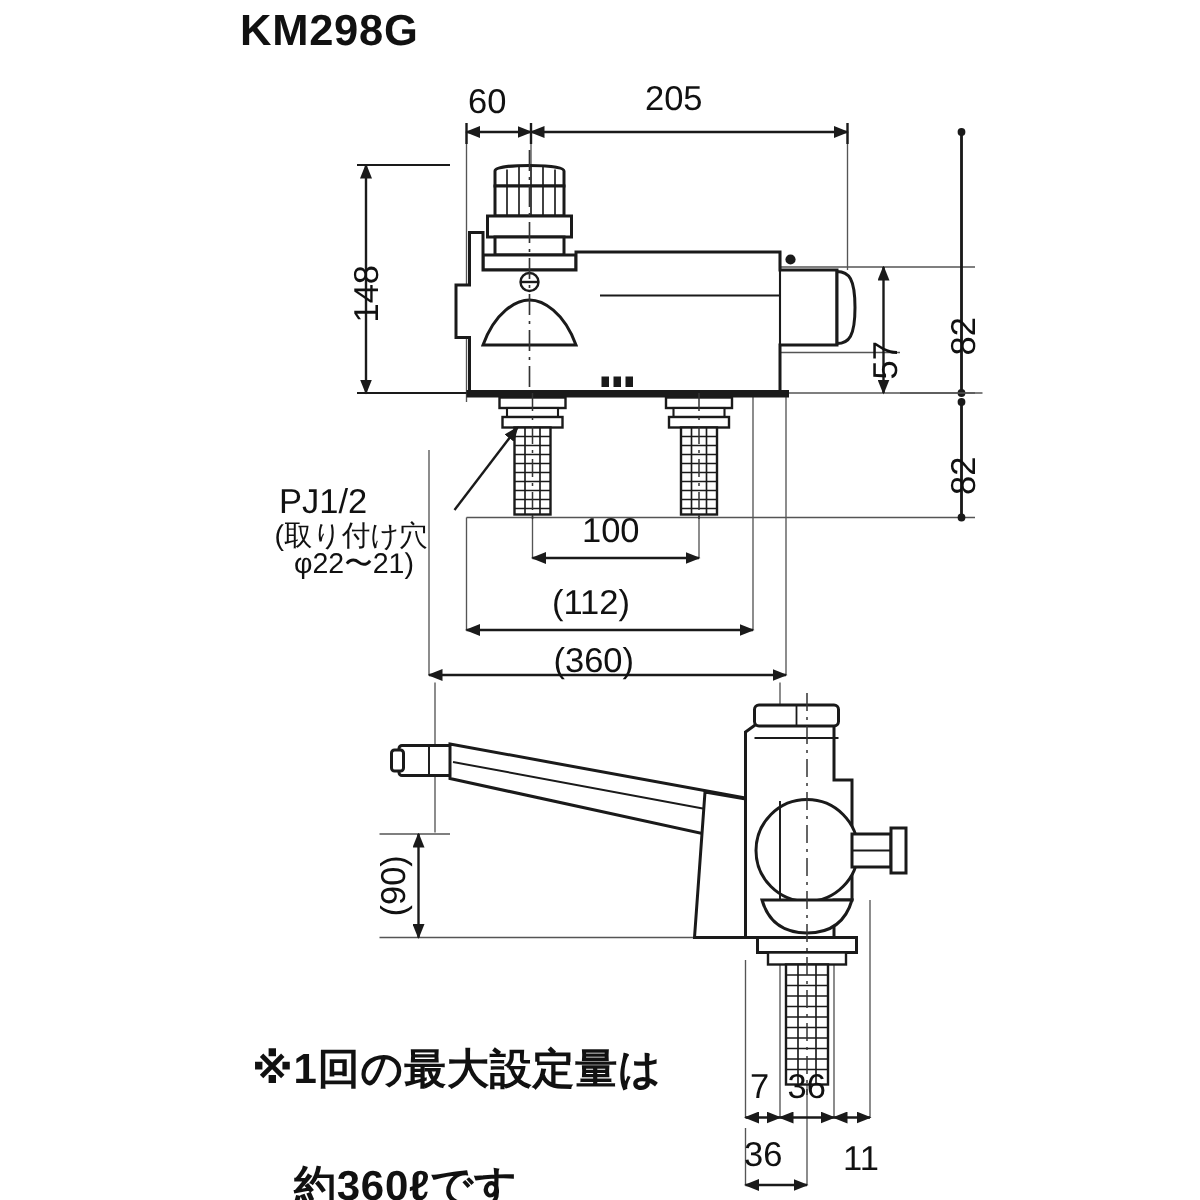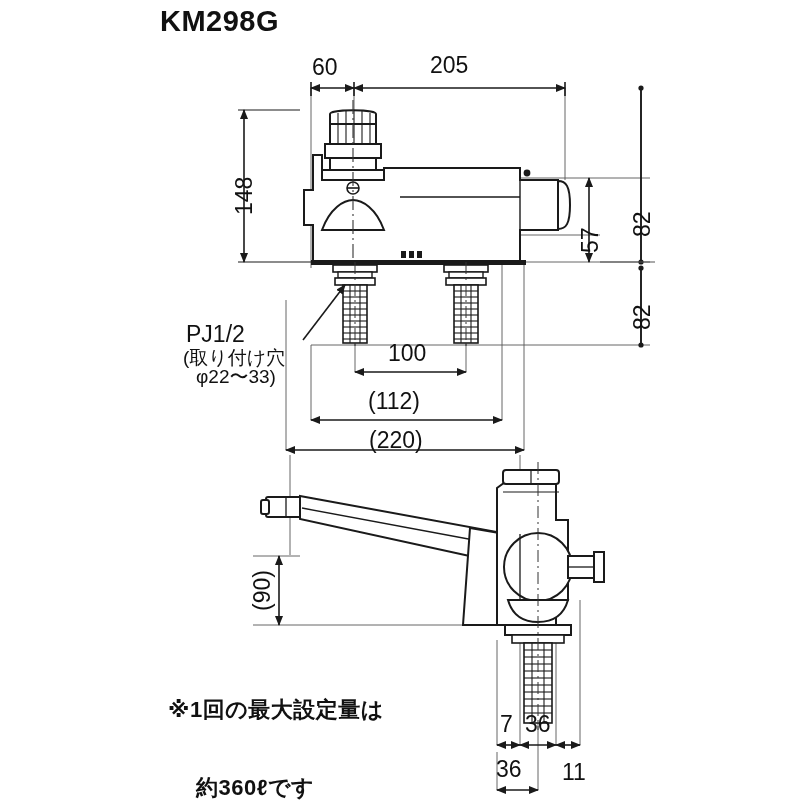--- a/index.html
+++ b/index.html
@@ -13,21 +13,21 @@
 
   svg.sheet{position:absolute;top:0;left:0;width:800px;height:800px;}
 
   
   .txt{position:absolute;white-space:pre;line-height:1.05;color:#111;}
   .title{
     font-size:29px;font-weight:700;letter-spacing:.5px;
   }
   .dim{font-size:23px;font-weight:400;letter-spacing:0px;}
   .dim-v{font-size:23px;transform-origin:left top;}
-  .note{font-size:22px;font-weight:700;letter-spacing:.5px;}
+  .note{font-size:28px;font-weight:700;letter-spacing:.5px;}
   .label{font-size:21px;font-weight:500;}
   .label-sm{font-size:19px;font-weight:500;}
 </style>
 </head>
 <body>
 
 <div class="drawing-root">
 
   <svg class="sheet" viewBox="0 0 800 800">
     <defs>
@@ -297,25 +297,25 @@
   <div class="txt dim" style="left:430px;top:53px;">205</div>
 
   <div class="txt dim dim-v" style="left:232px;top:215px;transform:rotate(-90deg);">148</div>
 
   <div class="txt dim dim-v" style="left:578px;top:253px;transform:rotate(-90deg);">57</div>
   <div class="txt dim dim-v" style="left:630px;top:237px;transform:rotate(-90deg);">82</div>
   <div class="txt dim dim-v" style="left:630px;top:330px;transform:rotate(-90deg);">82</div>
 
   <div class="txt label" style="left:186px;top:322px;font-size:23px;">PJ1/2</div>
   <div class="txt label-sm" style="left:183px;top:348px;">(取り付け穴</div>
-  <div class="txt label-sm" style="left:196px;top:367px;">φ22〜33)</div>
+  <div class="txt label-sm" style="left:196px;top:367px;">φ22〜21)</div>
 
   <div class="txt dim" style="left:388px;top:341px;">100</div>
   <div class="txt dim" style="left:368px;top:389px;">(112)</div>
-  <div class="txt dim" style="left:369px;top:428px;">(220)</div>
+  <div class="txt dim" style="left:369px;top:428px;">(360)</div>
 
   <div class="txt dim dim-v" style="left:250px;top:611px;transform:rotate(-90deg);">(90)</div>
 
   <div class="txt dim" style="left:500px;top:712px;">7</div>
   <div class="txt dim" style="left:525px;top:712px;">36</div>
   <div class="txt dim" style="left:562px;top:712px;margin-top:48px;">11</div>
   <div class="txt dim" style="left:496px;top:757px;">36</div>
 
   <div class="txt note" style="left:168px;top:698px;"><span>※</span><span>1回の最大設定量は</span></div>
   <div class="txt note" style="left:196px;top:728px;margin-top:48px;">約360ℓです</div>

